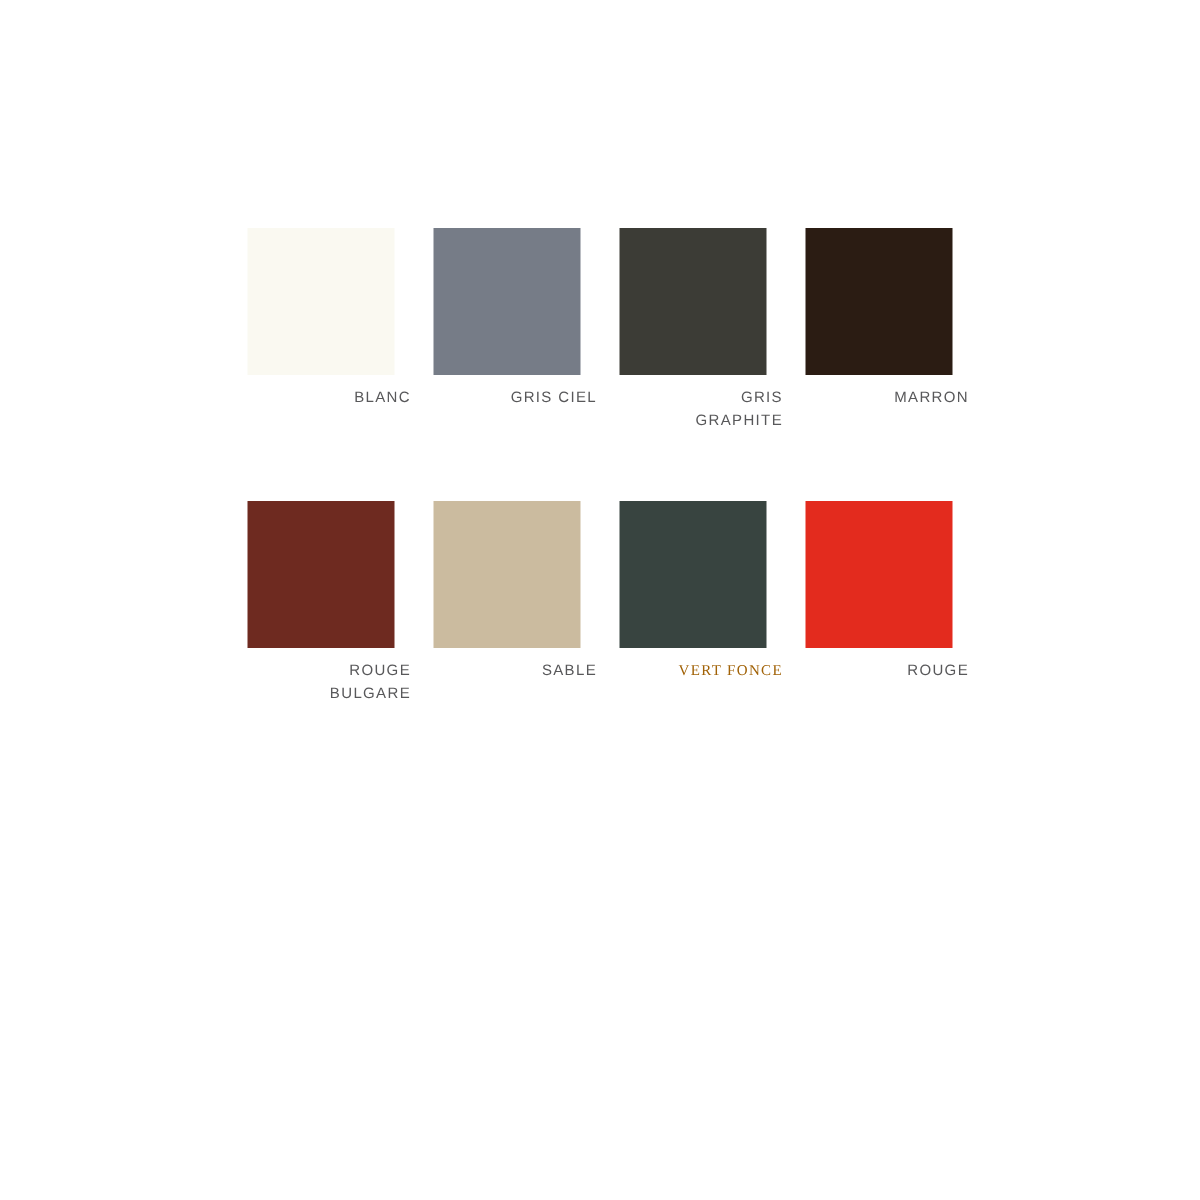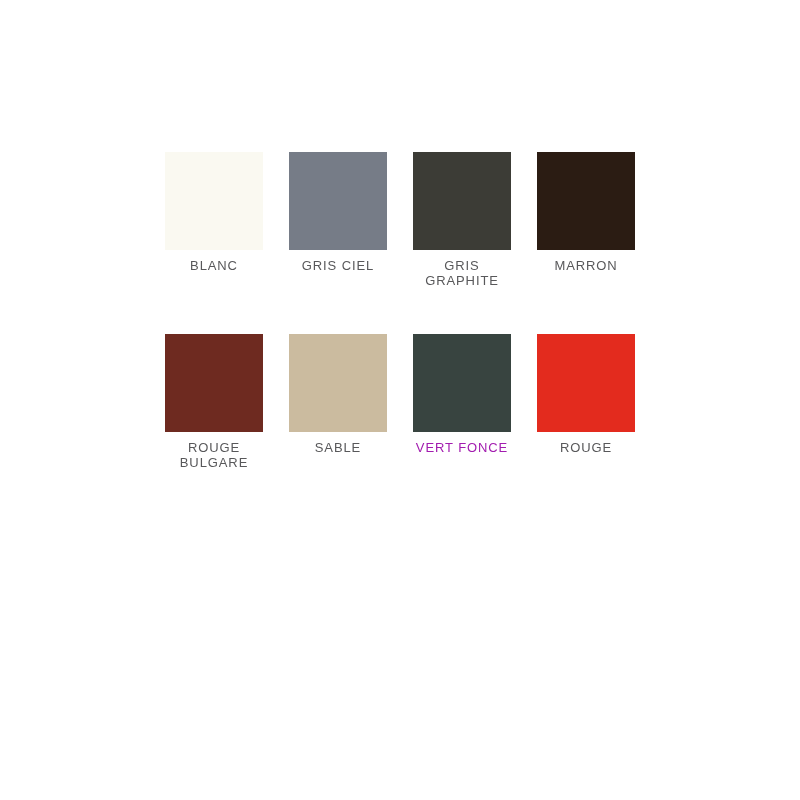--- a/index.html
+++ b/index.html
@@ -42,25 +42,25 @@
   }
   .swatch-chip {
     width: 98px;
     height: 98px;
     display: block;
     box-sizing: border-box;
   }
   .swatch-label {
     margin-top: 8px;
     font-family: "Liberation Sans", sans-serif;
-    font-size: 13px;
+    font-size: 10px;
     line-height: 15px;
     letter-spacing: 0.9px;
     color: #58585a;
-    text-align: center;
+    text-align: right;
     text-transform: uppercase;
     white-space: pre-line;
     width: 120px;
   }
 </style>
 </head>
 <body style="background-color: rgb(255, 255, 255);">
 
 <div id="palette-board">
   <div class="swatch-grid">
@@ -85,21 +85,21 @@
         <span class="swatch-chip" style="background-color: rgb(110, 42, 32);"></span>
         <span class="swatch-label" style="color: rgb(88, 88, 90);">ROUGE
 BULGARE</span>
       </div>
       <div class="swatch-cell">
         <span class="swatch-chip" style="background-color: rgb(203, 187, 159);"></span>
         <span class="swatch-label" style="color: rgb(88, 88, 90);">SABLE</span>
       </div>
       <div class="swatch-cell">
         <span class="swatch-chip" style="background-color: rgb(56, 68, 64);"></span>
-        <span class="swatch-label" style="color: #a21caf;">VERT FONCE</span>
+        <span class="swatch-label" style="color: #a16207; font-family: Liberation Serif, serif;">VERT FONCE</span>
       </div>
       <div class="swatch-cell">
         <span class="swatch-chip" style="background-color: rgb(227, 43, 30);"></span>
         <span class="swatch-label" style="color: rgb(88, 88, 90);">ROUGE</span>
       </div>
       <div class="swatch-cell empty"></div>
     </div>
 </div>
 
 </body></html>

